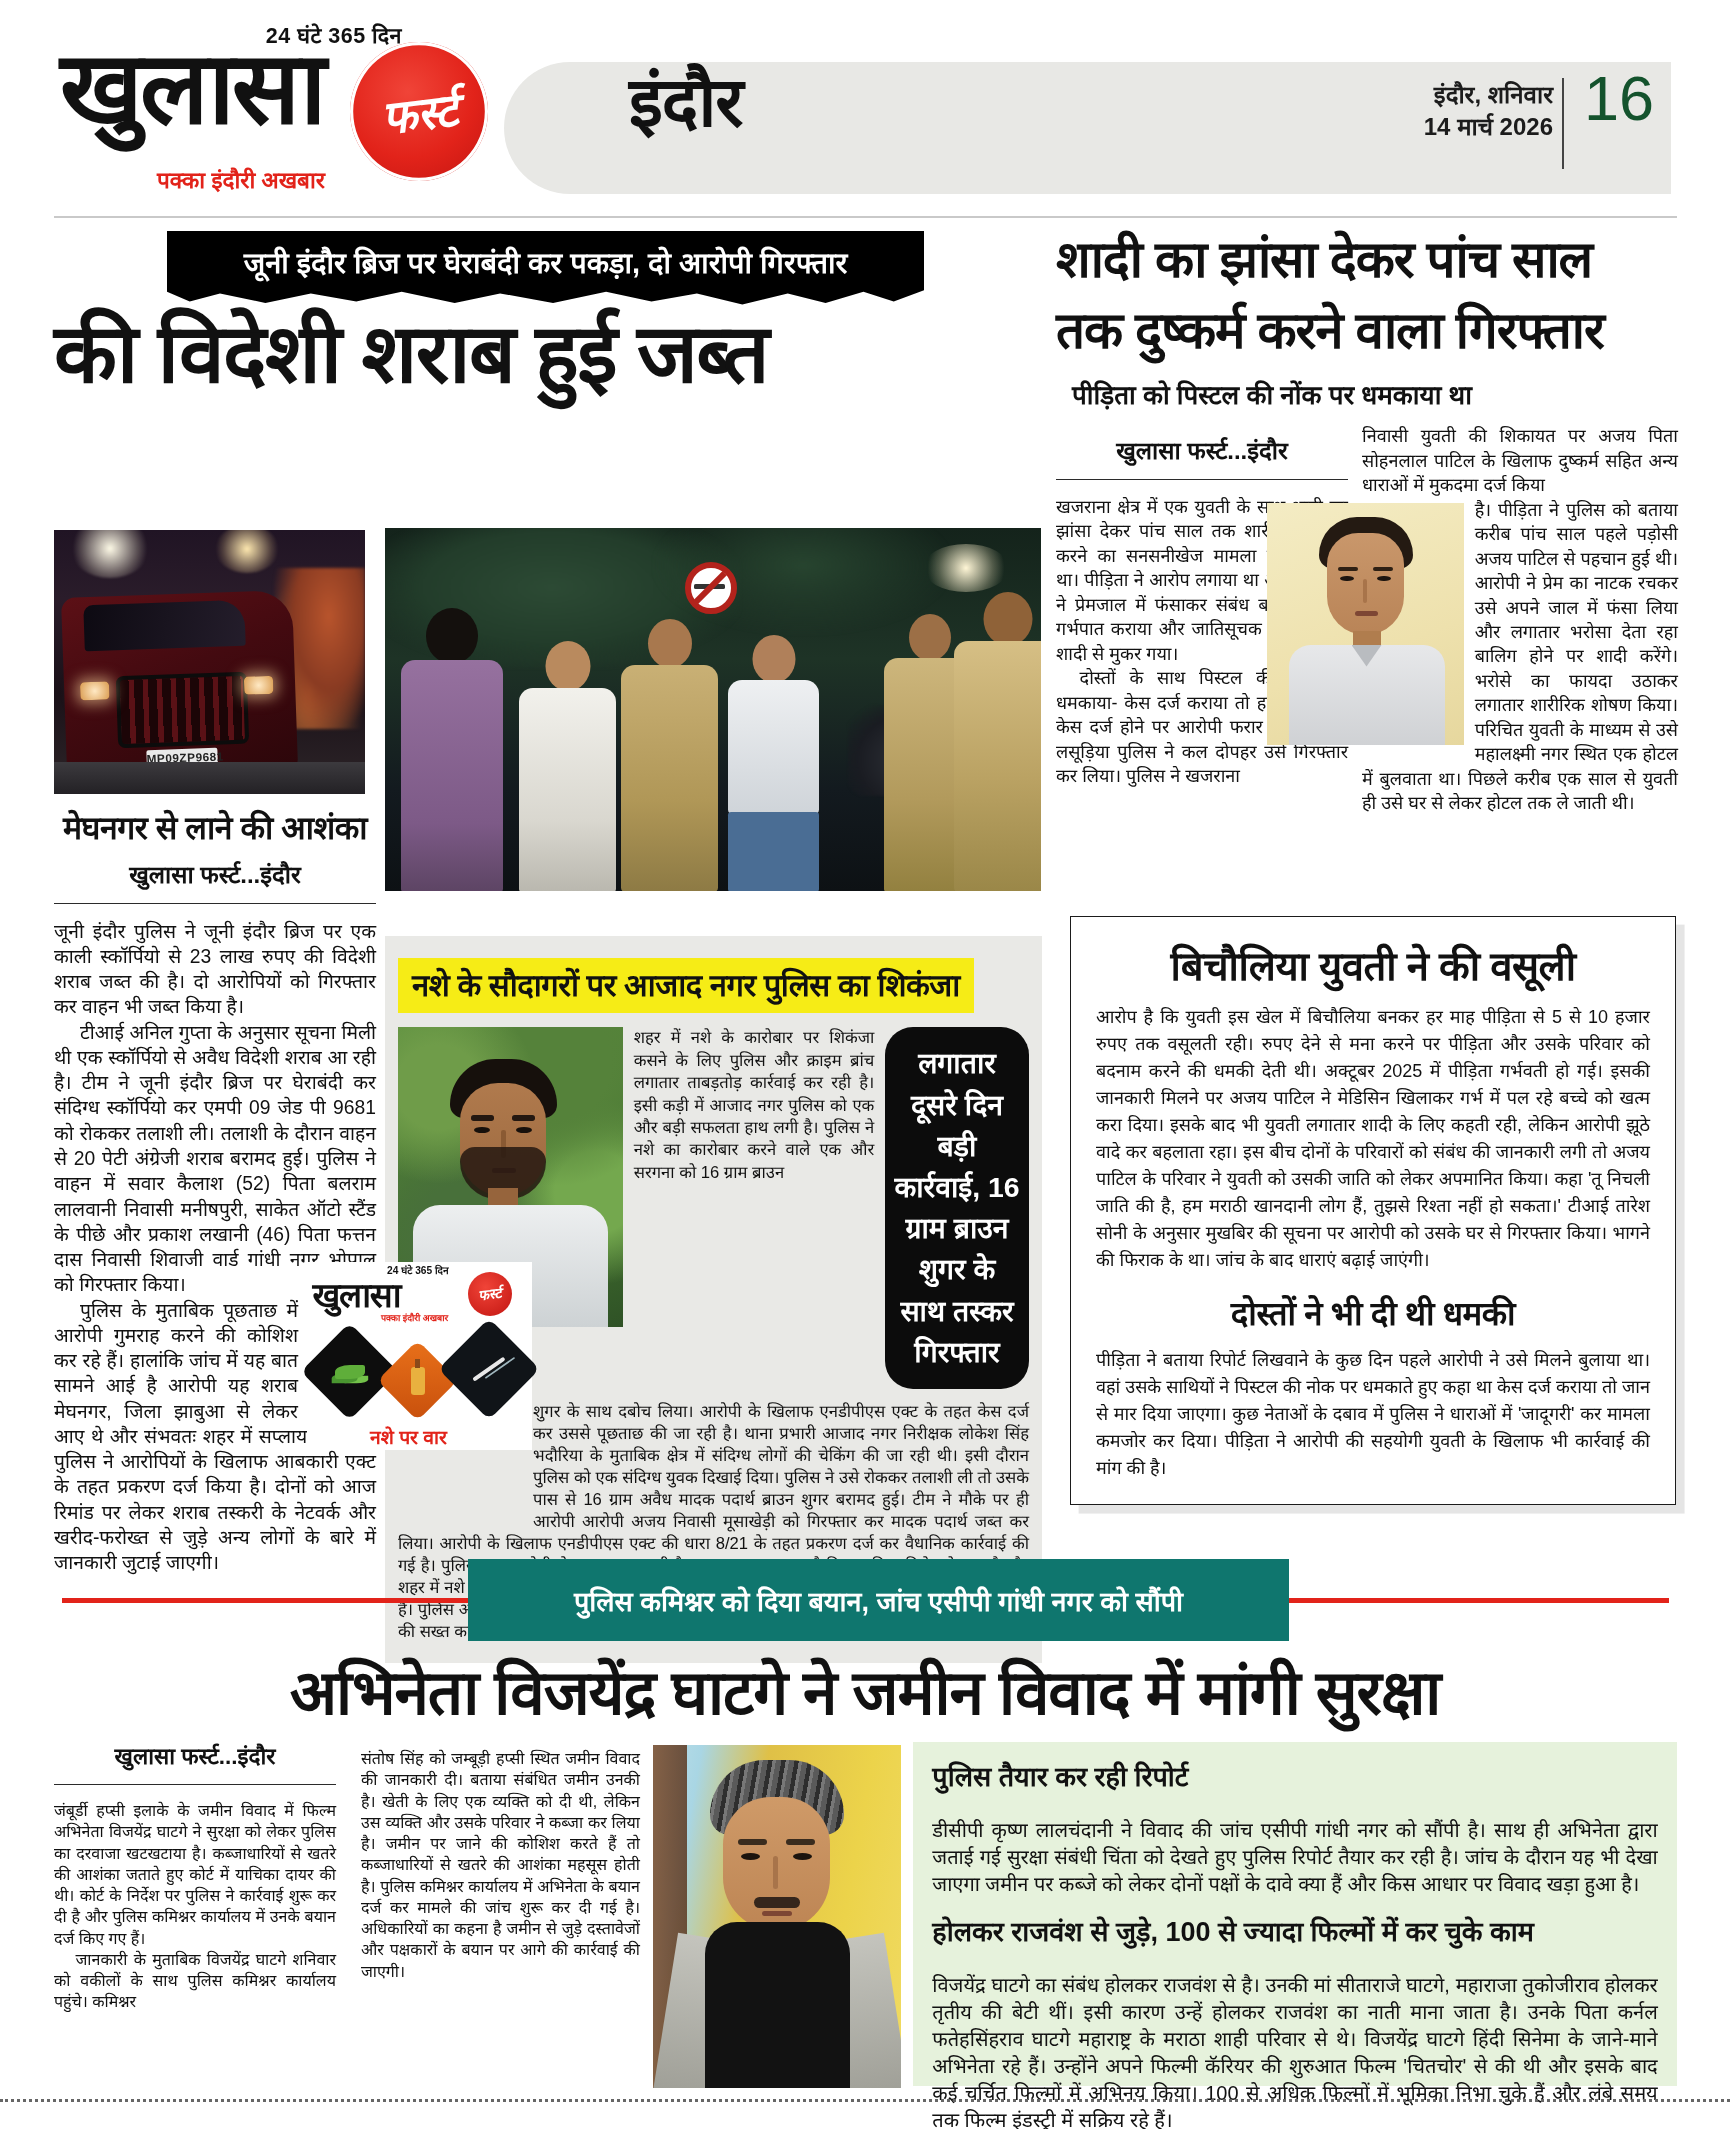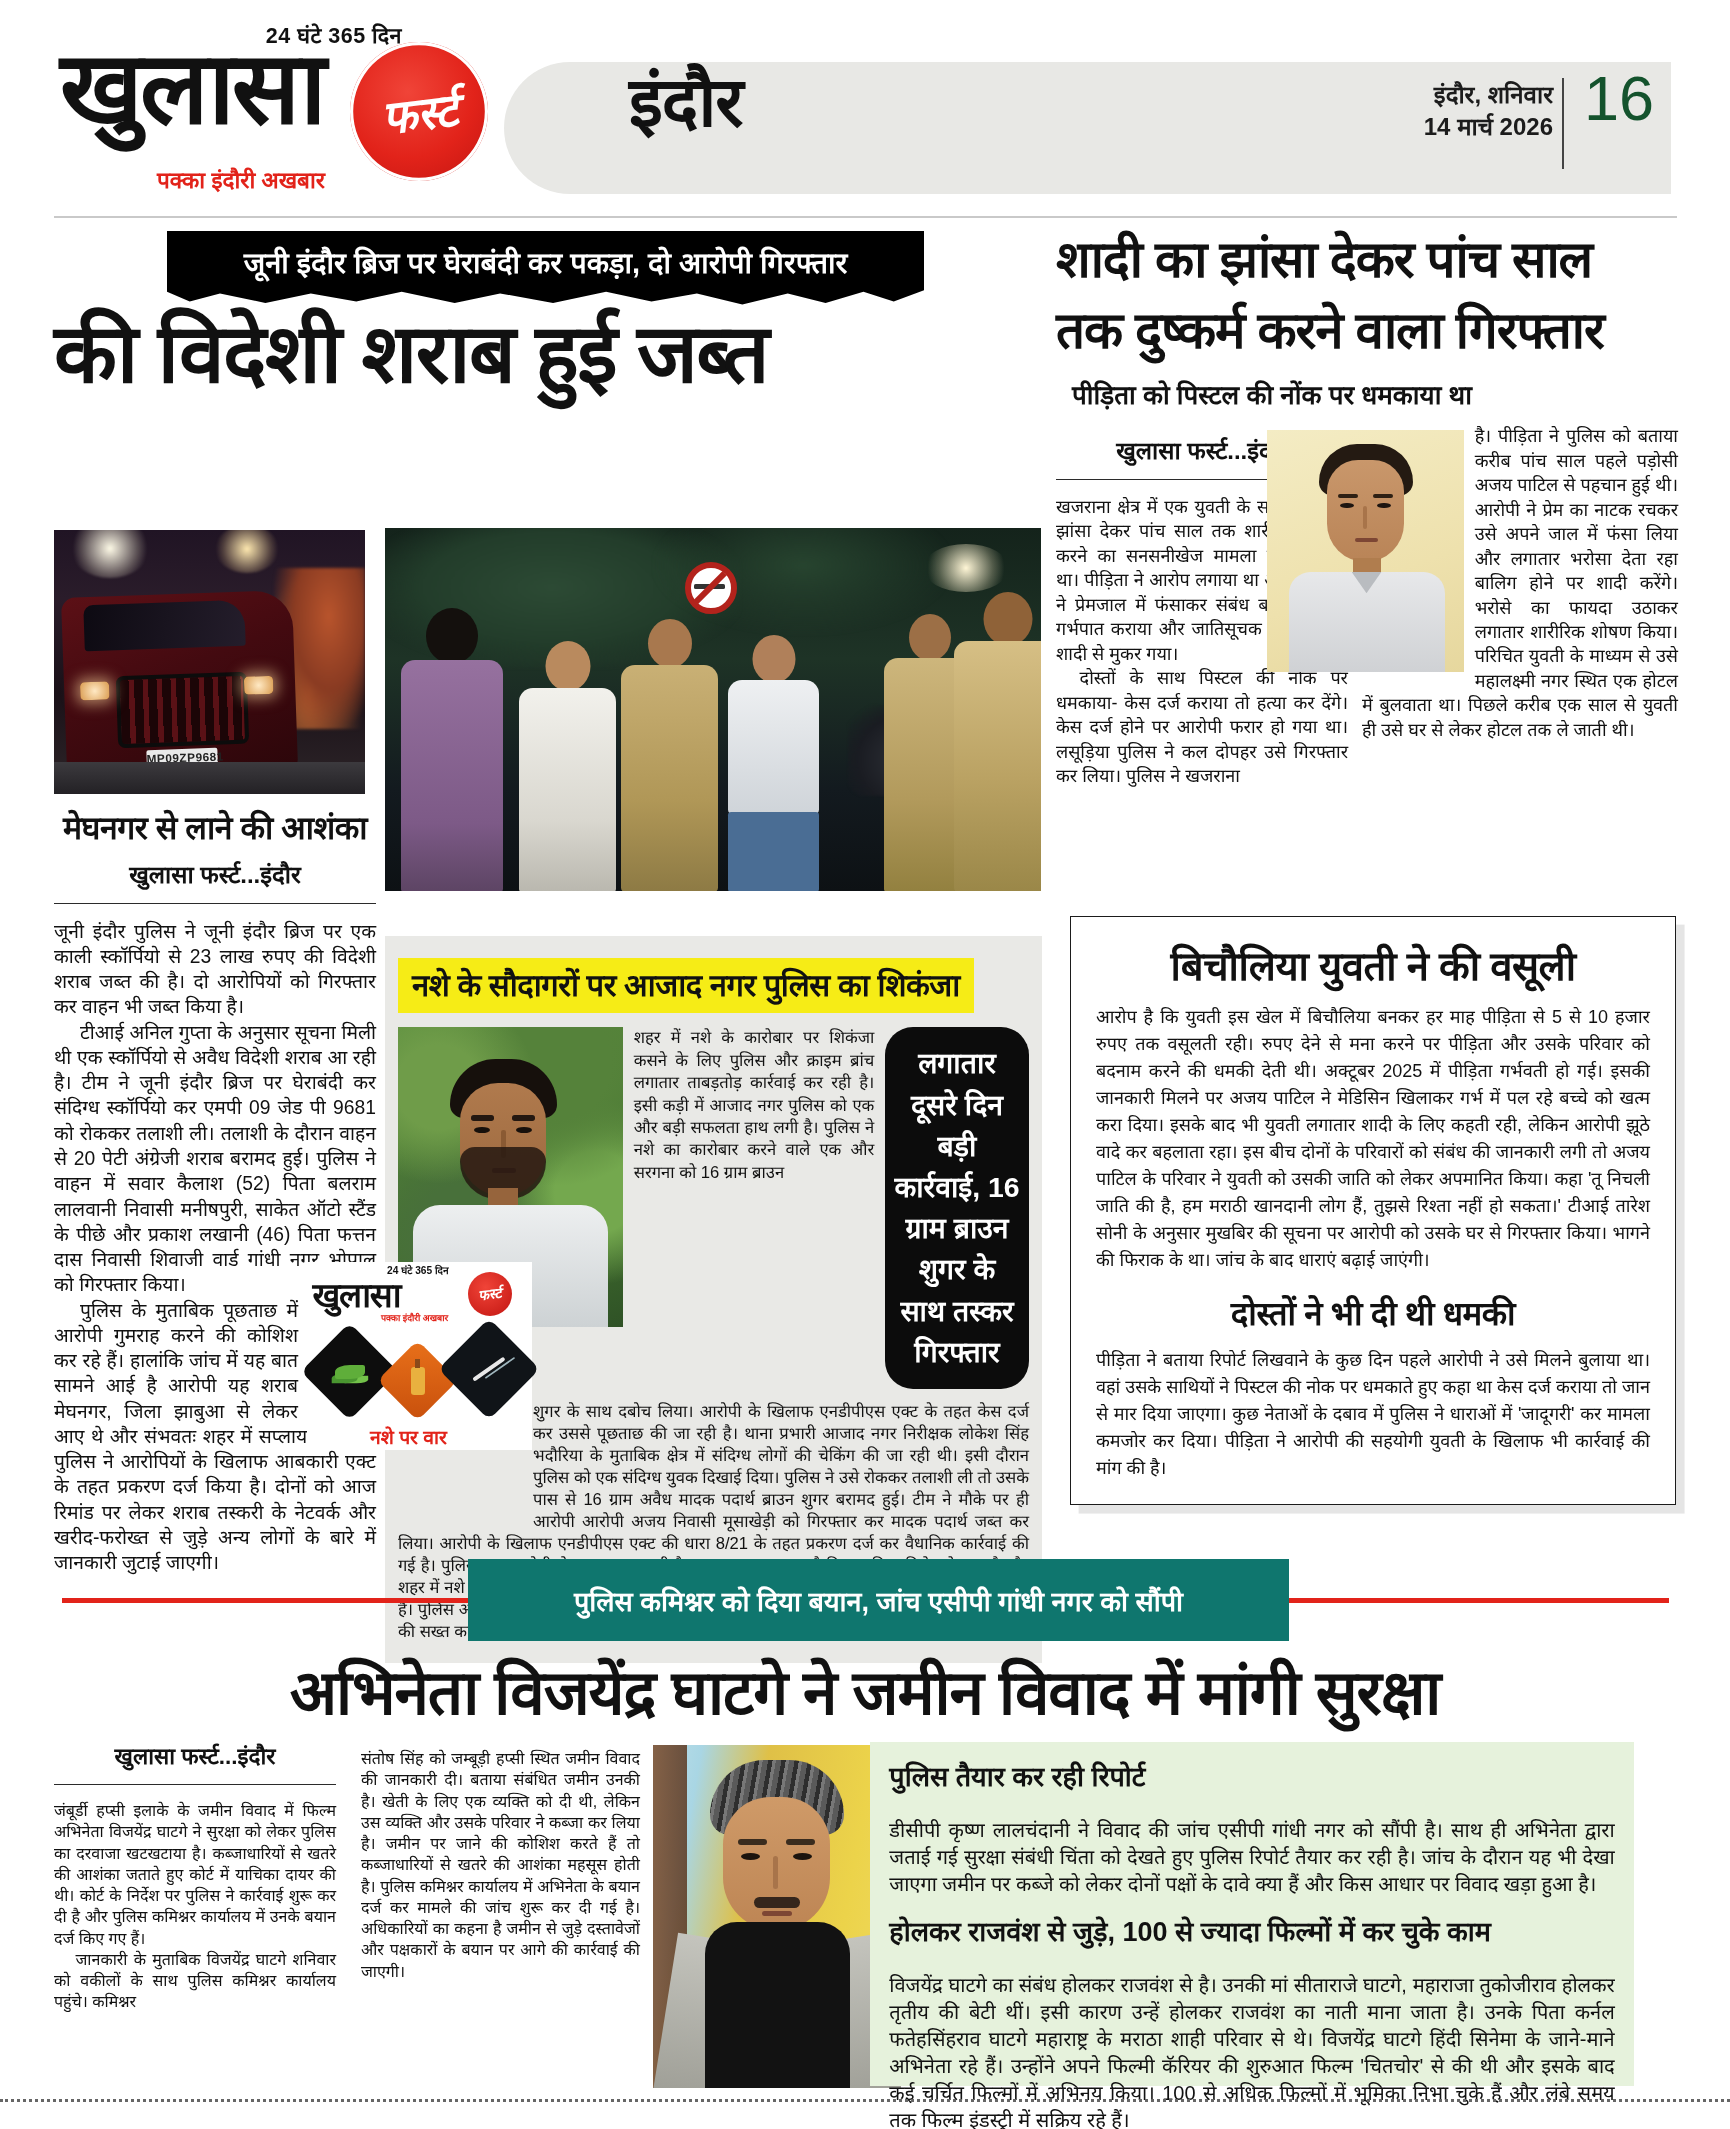--- a/index.html
+++ b/index.html
@@ -181,21 +181,21 @@
   
   #red-line{left:62px;top:1598px;width:1607px;height:5.4px;background:#e2231a;}
   #ribbon{left:468px;top:1559px;width:821px;height:82px;background:#0f766e;color:#fff;
       display:flex;align-items:center;justify-content:center;font-size:27px;font-weight:800;text-align:center;}
   #bottom-headline{left:59px;top:1648px;width:1612px;text-align:center;font-size:62px;font-weight:900;letter-spacing:-1.1px;}
   #b-col1{left:54px;top:1740px;width:282px;}
   #b-col1 .byline{font-size:22.5px;margin-top:0;}
   #b-col1 p,#b-col2 p{margin:0;font-size:16px;line-height:1.33;}
   #b-col1 p.indent{text-indent:21.5px;}
   #b-col2{left:361px;top:1748px;width:279px;}
-  #green-box{left:870px;top:1742px;width:764px;height:344px;background:#e6f2dc;box-sizing:border-box;padding:15px 19.3px;}
+  #green-box{left:913px;top:1742px;width:764px;height:344px;background:#e6f2dc;box-sizing:border-box;padding:15px 19.3px;}
   .g-heading{font-size:27px;font-weight:900;}
   .g-body{font-size:20px;line-height:1.35;margin-top:23px;}
   .g-heading2{margin-top:14px;}
   #dotted-rule{left:0;top:2099px;width:1730px;border-top:3.8px dotted #666;}
 </style>
 </head>
 <body>
 
 <div id="page">
 
@@ -335,20 +335,21 @@
     </div>
     <div class="rape-subhead">पीड़िता को पिस्टल की नोंक पर धमकाया था</div>
     <div class="rape-cols">
       <div class="rape-c1">
         <div class="byline">खुलासा फर्स्ट...इंदौर</div>
         <hr class="col-rule">
         <p class="justify">खजराना क्षेत्र में एक युवती के साथ शादी का झांसा देकर पांच साल तक शारीरिक शोषण करने का सनसनीखेज मामला सामने आया था। पीड़िता ने आरोप लगाया था अजय पाटिल ने प्रेमजाल में फंसाकर संबंध बनाए, जबरन गर्भपात कराया और जातिसूचक शब्द कहकर शादी से मुकर गया।</p>
         <p class="justify indent">दोस्तों के साथ पिस्टल की नोंक पर धमकाया- केस दर्ज कराया तो हत्या कर देंगे। केस दर्ज होने पर आरोपी फरार हो गया था। लसूड़िया पुलिस ने कल दोपहर उसे गिरफ्तार कर लिया। पुलिस ने खजराना</p>
       </div>
       <div class="rape-c2">
+        <p class="justify">निवासी युवती की शिकायत पर अजय पिता सोहनलाल पाटिल के खिलाफ दुष्कर्म सहित अन्य धाराओं में मुकदमा दर्ज किया</p>
         <p class="justify">
           <span class="photo" id="rape-photo">
             <span class="hair"></span>
             <span class="face">
               <span class="brow" style="left:10.7px;"></span>
               <span class="brow" style="right:10.7px;"></span>
               <span class="eye" style="left:13px;"></span>
               <span class="eye" style="right:13px;"></span>
               <span class="nose"></span>
               <span class="mouth"></span>

